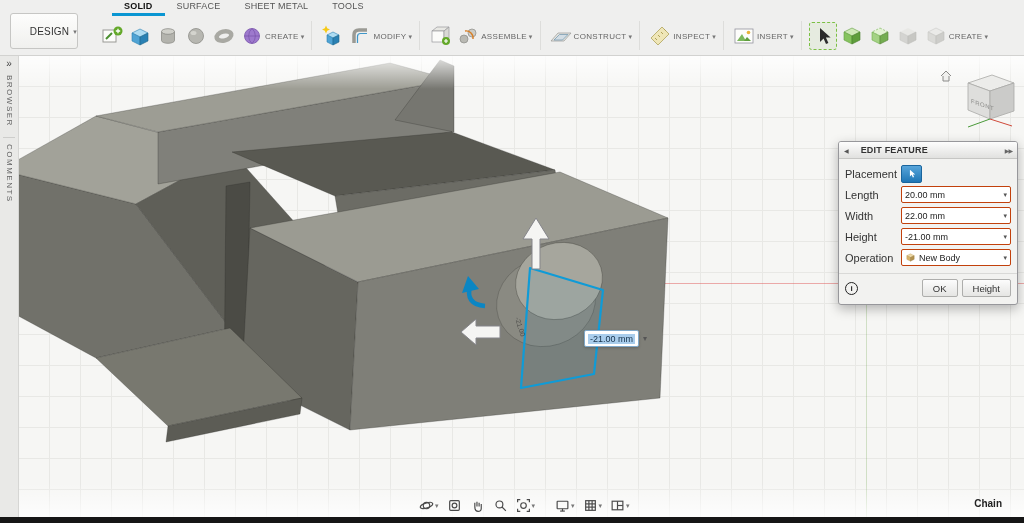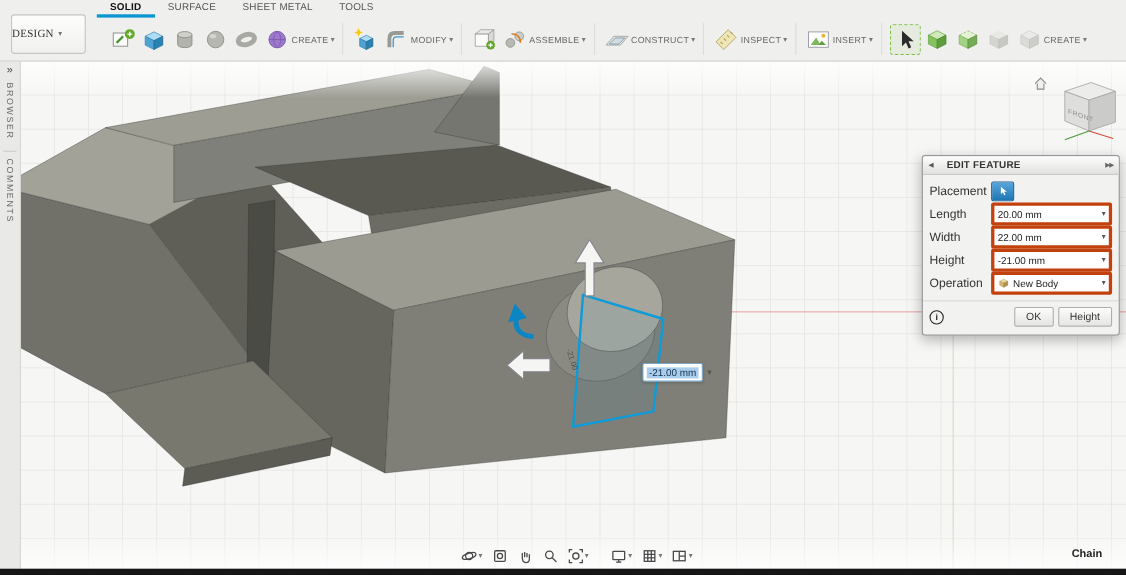--- a/index.html
+++ b/index.html
@@ -6,23 +6,23 @@
   body{
     width:1024px;height:523px;position:relative;overflow:hidden;
     font-family:"Liberation Sans",sans-serif;background:#f5f5f3;
     -webkit-font-smoothing:antialiased;
   }
   
   .topbar{position:absolute;left:0;top:0;right:0;height:55px;background:#efefee;
     border-bottom:1px solid #d2d2d0;z-index:30;}
   .design-btn{position:absolute;left:10px;top:13px;width:66px;height:34px;
     background:linear-gradient(#fdfdfc,#f0f0ee);border:1px solid #c6c6c4;border-radius:3px;
-    display:flex;align-items:center;justify-content:flex-start;gap:4px;
-    font-size:10px;color:#333;letter-spacing:.2px;cursor:default;font-family:Liberation Serif, serif;}
-  .tabs{position:absolute;left:88px;top:0;height:16px;display:flex;align-items:flex-end;}
+    display:flex;align-items:center;justify-content:flex-end;gap:4px;
+    font-size:10px;color:#333;letter-spacing:.2px;cursor:default;}
+  .tabs{position:absolute;left:112px;top:0;height:16px;display:flex;align-items:flex-end;}
   .tab{font-size:9px;color:#555;padding:3px 12px 2px;letter-spacing:.2px;white-space:nowrap;
     border-bottom:3px solid transparent;}
   .tab.active{color:#111;font-weight:bold;border-bottom:3px solid #0a96d2;}
   .ribbon{position:absolute;left:94px;top:16px;height:39px;display:flex;align-items:stretch;}
   .rgroup{display:flex;flex-direction:row;align-items:center;padding:1px 5px 0;}
   .gicons{display:flex;gap:2px;align-items:center;height:28px;}
   .icon-btn{width:26px;height:26px;display:flex;align-items:center;justify-content:center;border-radius:3px;}
   .icon-btn.sel{border:1px dashed #7bc043;background:rgba(123,192,67,.08);}
   .icon-btn.dis{opacity:.45;}
   .glabel{font-size:8px;color:#666;margin-top:1px;letter-spacing:.3px;display:flex;gap:2px;align-items:center;white-space:nowrap;}
@@ -65,21 +65,21 @@
     border:1px solid #97979b;border-radius:3px;box-shadow:0 4px 12px rgba(0,0,0,.28);
     background:#f2f2f0;overflow:hidden;}
   .dlg-header{height:16px;background:linear-gradient(#fdfdfd,#e1e1df);border-bottom:1px solid #c6c6c4;
     display:flex;align-items:center;padding:0 5px;gap:12px;}
   .dlg-collapse{font-size:6px;color:#555;}
   .dlg-title{font-size:9px;font-weight:bold;color:#333;letter-spacing:.2px;flex:1;}
   .dlg-pin{font-size:6px;color:#666;letter-spacing:-1px;}
   .dlg-body{padding:4px 6px 2px;}
   .dlg-row{display:flex;align-items:center;height:21px;}
   .dlg-label{width:56px;font-size:11px;color:#333;flex:none;}
-  .combo{flex:1;height:15px;background:#fff;border:3px solid #c2410c;border-radius:2px;
+  .combo{flex:1;height:15px;background:#fff;border:1px solid #c2410c;border-radius:2px;
     display:flex;align-items:center;font-size:9px;color:#222;padding:0 3px;}
   .combo .cval{white-space:nowrap;overflow:hidden;}
   .combo .caret{margin-left:auto;color:#555;}
   .placement-btn{width:19px;height:16px;background:linear-gradient(#58a5da,#1f76b5);
     border:1px solid #1a659d;border-radius:2px;display:flex;align-items:center;justify-content:center;}
   .dlg-footer{display:flex;align-items:center;gap:4px;padding:5px 6px 7px;border-top:1px solid #d9d9d7;margin-top:3px;}
   .info-icon{width:11px;height:11px;border:1.2px solid #222;border-radius:50%;
     font-size:8px;font-weight:bold;color:#222;display:flex;align-items:center;justify-content:center;}
   .spacer{flex:1;}
   .btn{height:16px;padding:0 10px;font-size:9.5px;color:#333;background:linear-gradient(#fcfcfc,#e5e5e3);

